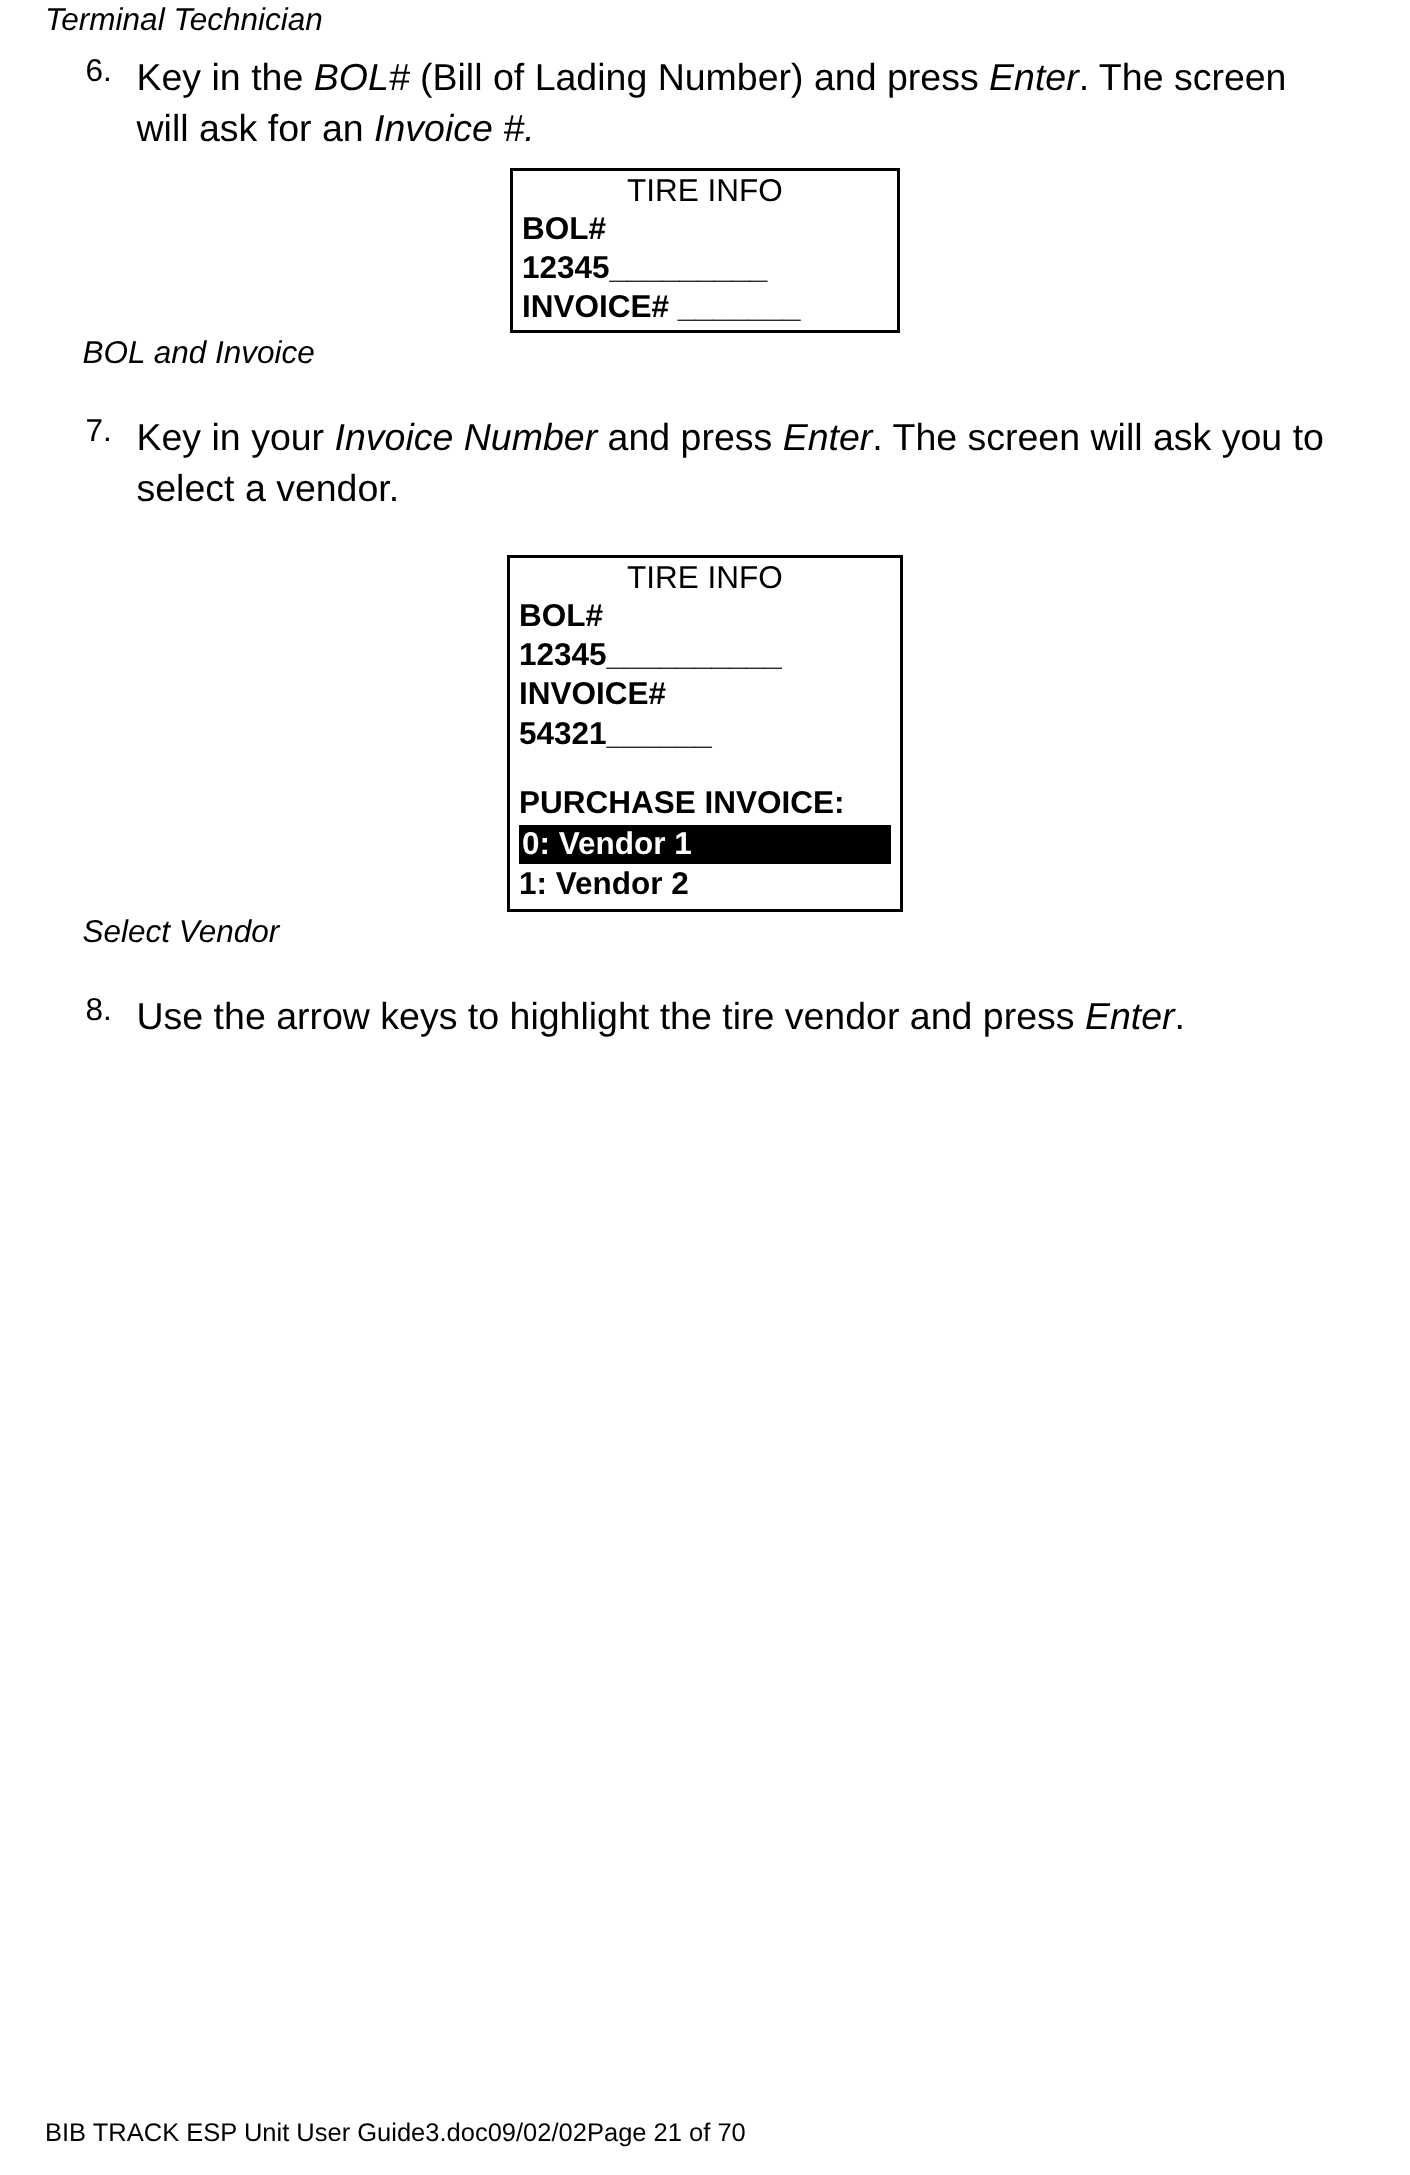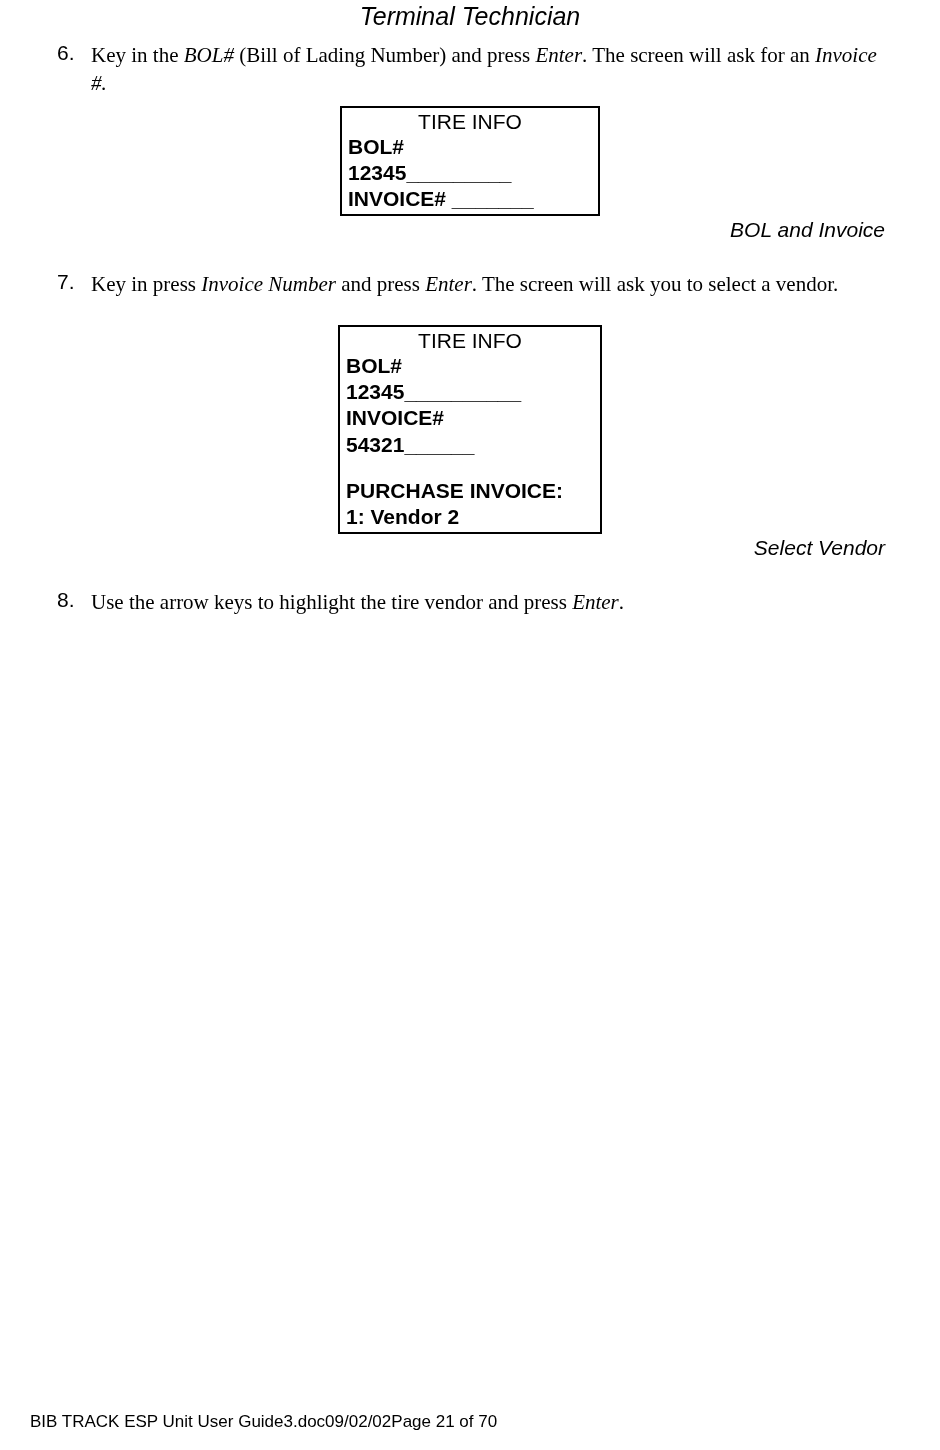--- a/index.html
+++ b/index.html
@@ -10,44 +10,43 @@
     body {
       font-family: Arial, Helvetica, sans-serif;
       background: white;
       width: 940px;
       height: 1450px;
       position: relative;
       padding: 0;
     }
     .header {
       display: flex;
-      justify-content: center;
+      justify-content: space-between;
       padding: 2px 30px 0 30px;
       font-style: italic;
-      font-size: 25px;
+      font-size: 21px;
       gap: 12px;
     }
     .content {
       padding: 10px 55px 0 55px;
     }
     .step {
       display: flex;
       margin-bottom: 8px;
     }
     .step-num {
       font-size: 21px;
       min-width: 36px;
       text-align: left;
       padding-left: 2px;
     }
     .step-text {
-      font-size: 21px;
+      font-size: 25px;
       line-height: 1.35;
       flex: 1;
-      font-family: Liberation Serif, serif;
     }
     .italic {
       font-style: italic;
     }
     .screen-box {
       border: 2px solid black;
       width: 260px;
       margin: 4px auto 0 auto;
       padding: 2px 6px 2px 6px;
     }
@@ -65,21 +64,21 @@
       line-height: 1.25;
     }
     .highlight {
       background: black;
       color: white;
       display: block;
       padding: 0 2px;
       margin: 1px 0;
     }
     .caption {
-      text-align: right;
+      text-align: left;
       font-style: italic;
       font-size: 21px;
       margin-top: 2px;
       margin-bottom: 28px;
     }
     .step7-spacing {
       margin-bottom: 26px;
     }
     .footer {
       position: absolute;
@@ -113,32 +112,33 @@
     <div class="screen-title">TIRE INFO</div>
     <div class="screen-line">BOL#</div>
     <div class="screen-line">12345_________</div>
     <div class="screen-line">INVOICE#  _______</div>
   </div>
   <div class="caption">BOL and Invoice</div>
 
   <div class="step step7-spacing">
     <div class="step-num">7.</div>
     <div class="step-text">
-      <span>Key in press </span><span class="italic">Invoice Number</span><span> and press </span><span class="italic">Enter</span><span>.  The screen will ask you to select a vendor.</span>
+      <span>Key in your </span><span class="italic">Invoice Number</span><span> and press </span><span class="italic">Enter</span><span>.  The screen will ask you to select a vendor.</span>
     </div>
   </div>
 
   <div class="screen-box wide">
     <div class="screen-title">TIRE INFO</div>
     <div class="screen-line">BOL#</div>
     <div class="screen-line">12345__________</div>
     <div class="screen-line">INVOICE#</div>
     <div class="screen-line">54321______</div>
     <div class="vendor-spacer"></div>
     <div class="screen-line">PURCHASE INVOICE:</div>
+    <div class="screen-line highlight"> 0: Vendor  1</div>
     <div class="screen-line">1: Vendor 2</div>
   </div>
   <div class="caption">Select Vendor</div>
 
   <div class="step">
     <div class="step-num">8.</div>
     <div class="step-text">
       <span>Use the arrow keys to highlight the tire vendor and press </span><span class="italic">Enter</span><span>.</span>
     </div>
   </div>

